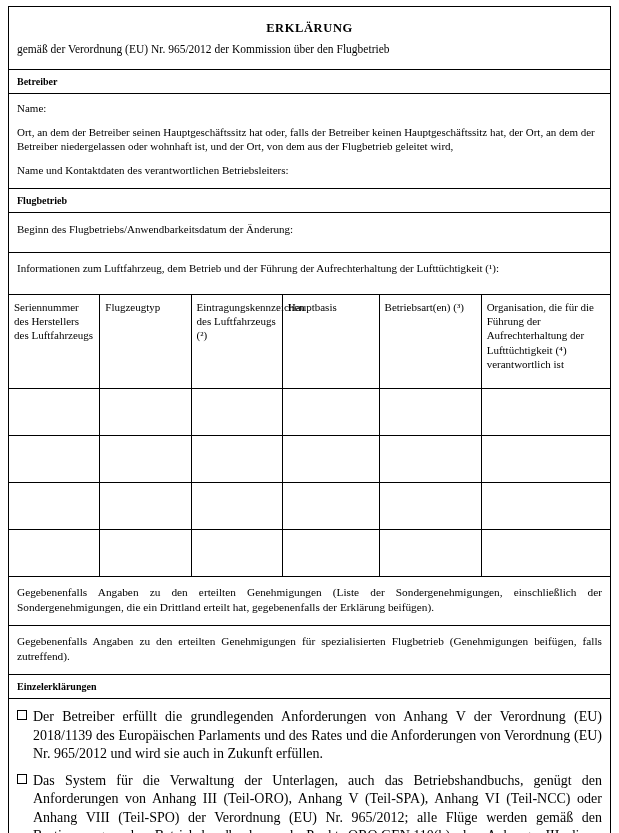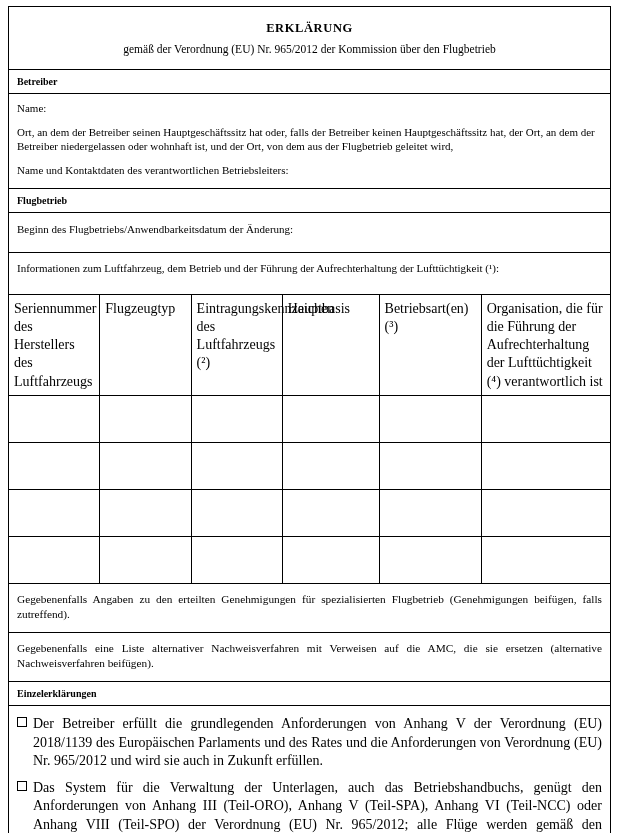--- a/index.html
+++ b/index.html
@@ -33,21 +33,21 @@
     padding: 6px 8px;
   }
   .title {
     text-align: center;
     font-weight: bold;
     font-size: 12.5px;
     letter-spacing: 0.6px;
     padding-top: 8px;
   }
   .subtitle {
-    text-align: center;
+    text-align: left;
     font-size: 11.5px;
     padding-top: 7px;
     padding-bottom: 8px;
   }
   .sec-head {
     font-weight: bold;
     font-size: 10px;
   }
   .line {
     font-size: 11px;
@@ -62,21 +62,21 @@
   }
   table.grid {
     border-collapse: collapse;
     width: 100%;
     table-layout: fixed;
   }
   table.grid td, table.grid th {
     border: 1px solid #000;
     vertical-align: top;
     padding: 5px 5px 4px 5px;
-    font-size: 14px;
+    font-size: 11px;
     line-height: 1.3;
     font-weight: normal;
     text-align: left;
   }
   table.grid th { height: 84px; }
   table.grid td.empty { height: 37px; }
   .grid-wrap {
     border-bottom: 1px solid #000;
     padding: 0;
   }
@@ -184,28 +184,28 @@
           <td class="empty"></td>
           <td class="empty"></td>
           <td class="empty"></td>
           <td class="empty"></td>
           <td class="empty"></td>
         </tr>
       </tbody>
         </table>
     </div>
 
+    <div class="band" style="padding-top:8px;padding-bottom:10px;">
+      <div class="para">Gegebenenfalls Angaben zu den erteilten Genehmigungen (Liste der Sondergenehmigungen, einschließlich der Sondergenehmigungen, die ein Drittland erteilt hat, gegebenenfalls der Erklärung beifügen).</div>
+    </div>
 
     <div class="band" style="padding-top:8px;padding-bottom:10px;">
       <div class="para">Gegebenenfalls Angaben zu den erteilten Genehmigungen für spezialisierten Flugbetrieb (Genehmigungen beifügen, falls zutreffend).</div>
     </div>
 
-    <div class="band" style="padding-top:8px;padding-bottom:10px;">
-      <div class="para">Gegebenenfalls eine Liste alternativer Nachweisverfahren mit Verweisen auf die AMC, die sie ersetzen (alternative Nachweisverfahren beifügen).</div>
-    </div>
 
     <div class="band">
       <div class="sec-head">Einzelerklärungen</div>
     </div>
 
     <div class="band" style="padding-top:7px;padding-bottom:9px;border-bottom:1px solid #000;">
       <div class="check-row">
         <span class="cbox"></span>
         <span class="ctext">Der Betreiber erfüllt die grundlegenden Anforderungen von Anhang V der Verordnung (EU) 2018/1139 des Europäischen Parlaments und des Rates und die Anforderungen von Verordnung (EU) Nr. 965/2012 und wird sie auch in Zukunft erfüllen.</span>
       </div>

